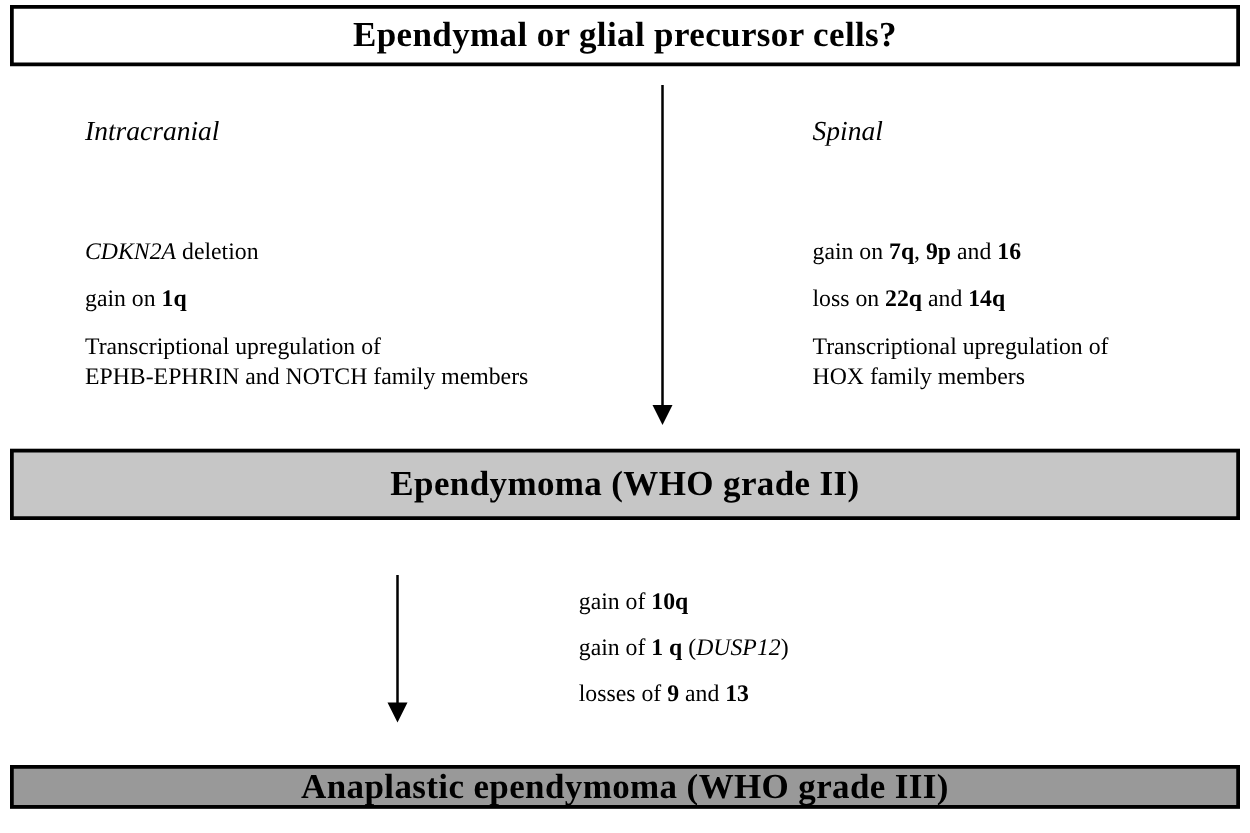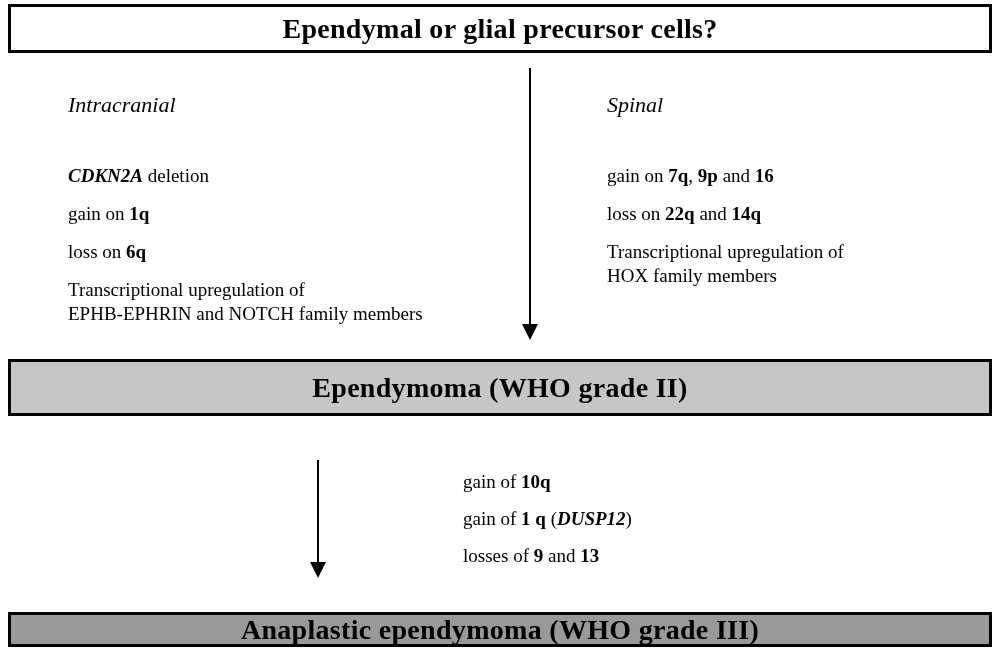--- a/index.html
+++ b/index.html
@@ -35,41 +35,41 @@
     letter-spacing: 0.3px;
     white-space: nowrap;
   }
   .box-top    { top: 4px;   height: 49px; background: var(--top-box-fill, #ffffff); }
   .box-middle { top: 359px; height: 57px; background: var(--middle-box-fill, #c6c6c6); }
   .box-bottom { top: 612px; height: 35px; background: var(--bottom-box-fill, #999999); }
 
   
   .column { position: absolute; }
   .column-left  { left: 68px;  top: 92px; width: 440px; }
-  .column-right { left: 607px; top: 92px; width: 350px; }
+  .column-right { left: 650px; top: 92px; width: 350px; }
   .col-heading {
-    margin: 0 0 46px 0;
+    margin: 0 0 72px 0;
     font-style: italic;
     font-size: 22px;
     line-height: 26px;
   }
   .col-item {
     margin: 0 0 14px 0;
     font-size: 19px;
     line-height: 24px;
   }
 
   
   .events { position: absolute; left: 463px; top: 470px; width: 300px; }
   .events .col-item { margin-bottom: 13px; }
 
   
   .seg-normal { font-weight: normal; font-style: normal; }
   .seg-bold { font-weight: bold; }
-  .seg-bolditalic { font-weight: bold; font-style: italic; }
+  .seg-bolditalic { font-weight: normal; font-style: italic; }
 
   
   .arrow-line {
     position: absolute;
     width: 2px;
     background: var(--text, #000000);
   }
   .arrow-head {
     position: absolute;
     width: 0;
@@ -94,21 +94,20 @@
 
   <div class="arrow-main">
     <div class="arrow-line"></div>
     <div class="arrow-head"></div>
   </div>
 
   <div class="column column-left">
     <p class="col-heading">Intracranial</p>
     <p class="col-item"><span class="seg-bolditalic">CDKN2A</span><span class="seg-normal"> deletion</span></p>
     <p class="col-item"><span class="seg-normal">gain on </span><span class="seg-bold">1q</span></p>
-    <p class="col-item"><span class="seg-normal">loss on </span><span class="seg-bold">6q</span></p>
     <p class="col-item"><span class="seg-normal">Transcriptional upregulation of</span><br><span class="seg-normal">EPHB-EPHRIN and NOTCH family members</span></p>
   </div>
 
   <div class="column column-right">
     <p class="col-heading">Spinal</p>
     <p class="col-item"><span class="seg-normal">gain on </span><span class="seg-bold">7q</span><span class="seg-normal">, </span><span class="seg-bold">9p</span><span class="seg-normal"> and </span><span class="seg-bold">16</span></p>
     <p class="col-item"><span class="seg-normal">loss on </span><span class="seg-bold">22q</span><span class="seg-normal"> and </span><span class="seg-bold">14q</span></p>
     <p class="col-item"><span class="seg-normal">Transcriptional upregulation of</span><br><span class="seg-normal">HOX family members</span></p>
   </div>
 

